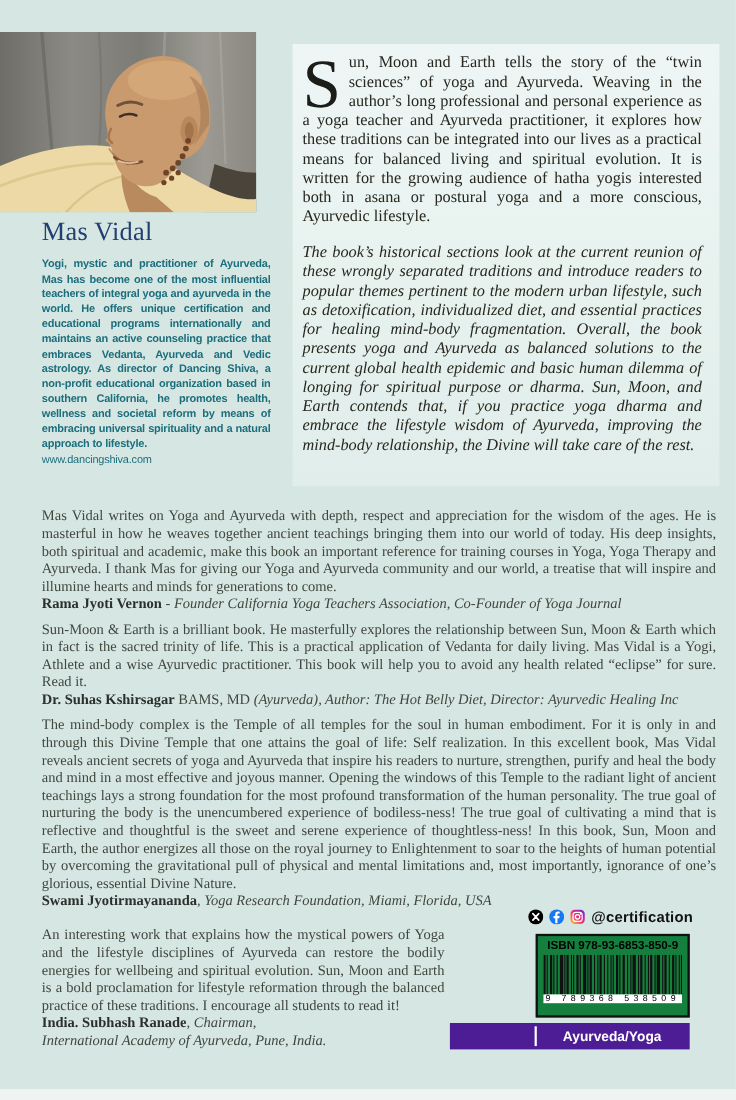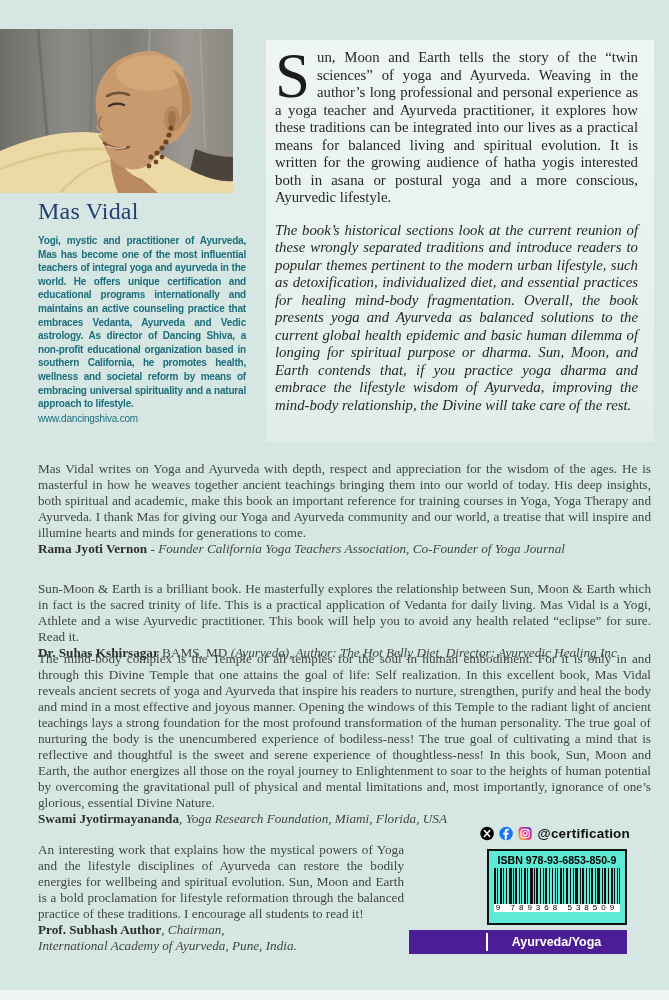--- a/index.html
+++ b/index.html
@@ -40,35 +40,35 @@
     padding:3px 7px 0 0; color:#1c1c18;
   }
   
   .tst{
     position:absolute; left:38px; width:613px;
     font-size:13.2px; line-height:16px; text-align:justify; color:#41463f;
   }
   .tst .attr{text-align:left;}
   .attr-name{font-weight:bold; color:#2c2f2c;}
   .attr-title{font-style:italic;}
-  .t1{top:461px;} .t2{top:564px;margin-top:17px;} .t3{top:651px;}
+  .t1{top:461px;} .t2{top:564px;} .t3{top:651px;}
   .t4{top:842px; width:366px;}
   
   .social-row{
     position:absolute; top:823px; left:480px; width:150px; height:20px;
     display:flex; align-items:center; justify-content:flex-end; gap:5px;
   }
   .social-row svg{display:block;}
   .social-handle{
     font-family:"Liberation Sans","DejaVu Sans",sans-serif;
     font-size:13.5px; font-weight:bold; color:#111; letter-spacing:.2px;
   }
   .barcode-box{
     position:absolute; left:487px; top:849px; width:140px; height:76px;
-    background:#5eead4; border:2px solid #111; box-sizing:border-box;
+    background:#15803d; border:2px solid #111; box-sizing:border-box;
     display:flex; flex-direction:column; align-items:center;
   }
   .isbn-label{
     font-family:"Liberation Sans","DejaVu Sans",sans-serif;
     font-size:10.6px; font-weight:bold; color:#000; margin-top:3px;
     white-space:nowrap;
   }
   .barcode-bars{margin-top:2px;}
   .barcode-digits{
     font-family:"Liberation Sans","DejaVu Sans",sans-serif;
@@ -187,21 +187,21 @@
     <div class="attr"><span class="attr-name">Dr. Suhas Kshirsagar</span><span> BAMS, MD </span><span class="attr-title">(Ayurveda), Author: The Hot Belly Diet, Director: Ayurvedic Healing Inc</span></div>
   </div>
 
   <div class="tst t3">
     <div>The mind-body complex is the Temple of all temples for the soul in human embodiment. For it is only in and through this Divine Temple that one attains the goal of life: Self realization. In this excellent book, Mas Vidal reveals ancient secrets of yoga and Ayurveda that inspire his readers to nurture, strengthen, purify and heal the body and mind in a most effective and joyous manner. Opening the windows of this Temple to the radiant light of ancient teachings lays a strong foundation for the most profound transformation of the human personality. The true goal of nurturing the body is the unencumbered experience of bodiless-ness! The true goal of cultivating a mind that is reflective and thoughtful is the sweet and serene experience of thoughtless-ness! In this book, Sun, Moon and Earth, the author energizes all those on the royal journey to Enlightenment to soar to the heights of human potential by overcoming the gravitational pull of physical and mental limitations and, most importantly, ignorance of one’s glorious, essential Divine Nature.</div>
     <div class="attr"><span class="attr-name">Swami Jyotirmayananda</span><span class="attr-title">, Yoga Research Foundation, Miami, Florida, USA</span></div>
   </div>
 
   <div class="tst t4">
     <div>An interesting work that explains how the mystical powers of Yoga and the lifestyle disciplines of Ayurveda can restore the bodily energies for wellbeing and spiritual evolution. Sun, Moon and Earth is a bold proclamation for lifestyle reformation through the balanced practice of these traditions.  I encourage all students to read it!</div>
-    <div class="attr"><span class="attr-name">Prof. Subhash Author</span><span class="attr-title">, Chairman,</span><span class="attr-title" style="display:block;">International Academy of Ayurveda, Pune, India.</span></div>
+    <div class="attr"><span class="attr-name">India. Subhash Ranade</span><span class="attr-title">, Chairman,</span><span class="attr-title" style="display:block;">International Academy of Ayurveda, Pune, India.</span></div>
   </div>
 
   <div class="social-row">
     <svg width="17" height="17" viewBox="0 0 24 24">
       <circle cx="12" cy="12" r="11.5" fill="#000"></circle>
       <path d="M7.5,7 L16.5,17 M16.5,7 L7.5,17" stroke="#fff" stroke-width="2.6" stroke-linecap="round"></path>
     </svg>
     <svg width="17" height="17" viewBox="0 0 24 24">
       <circle cx="12" cy="12" r="11.5" fill="#1877f2"></circle>
       <path d="M13.2,22 L13.2,14 L16,14 L16.5,10.8 L13.2,10.8 L13.2,8.6 C13.2,7.6 13.7,6.8 15,6.8 L16.6,6.8 L16.6,4 C16,3.9 15,3.8 13.9,3.8 C11.4,3.8 9.8,5.3 9.8,8.2 L9.8,10.8 L7.2,10.8 L7.2,14 L9.8,14 L9.8,22 Z" fill="#fff"></path>

